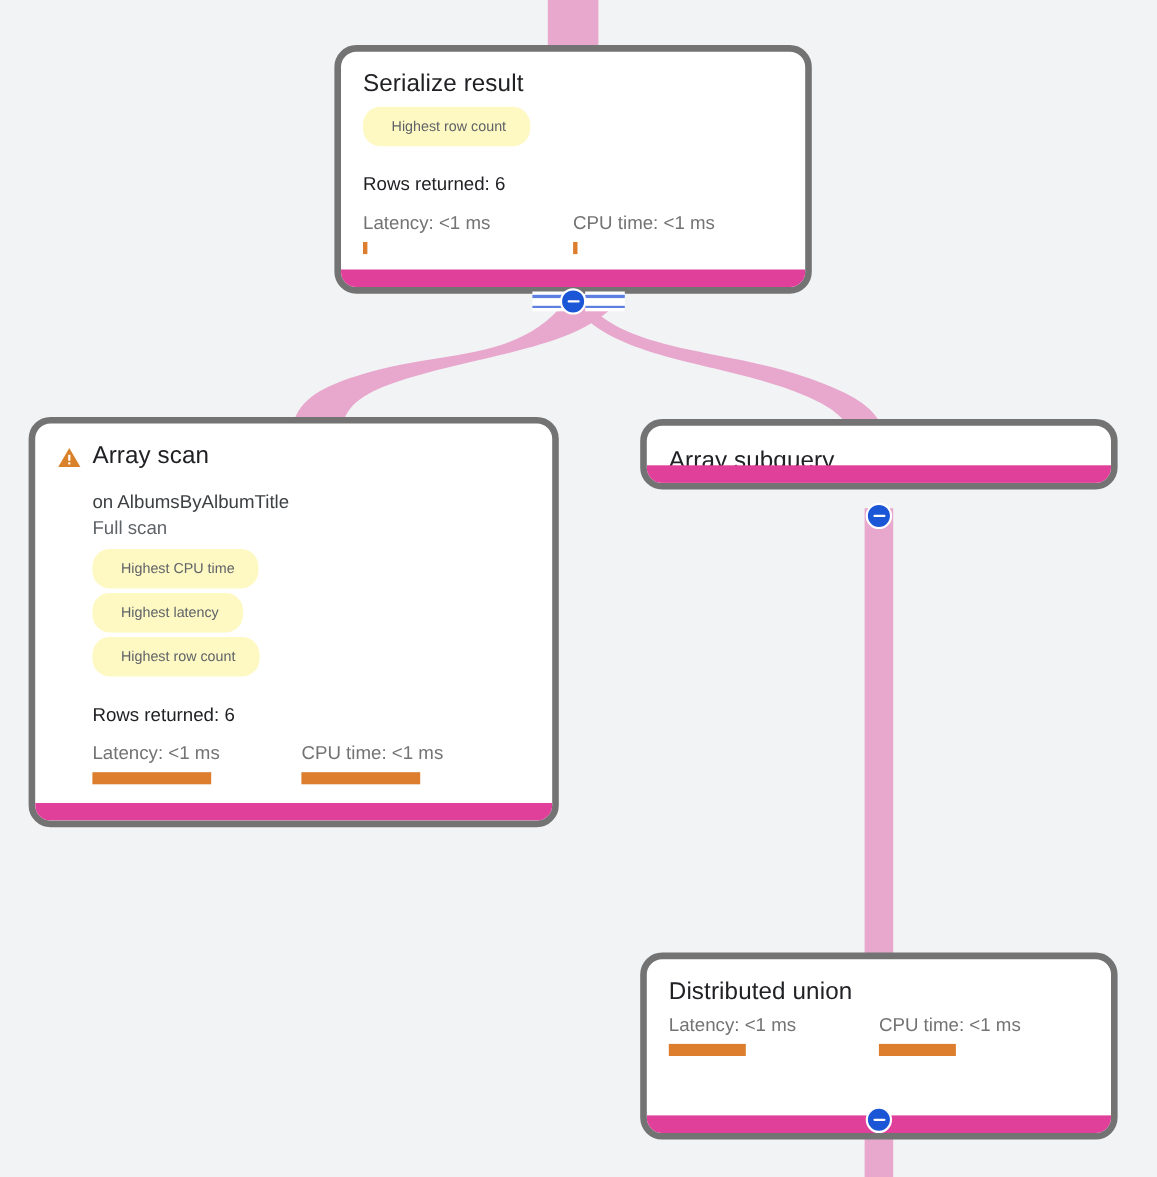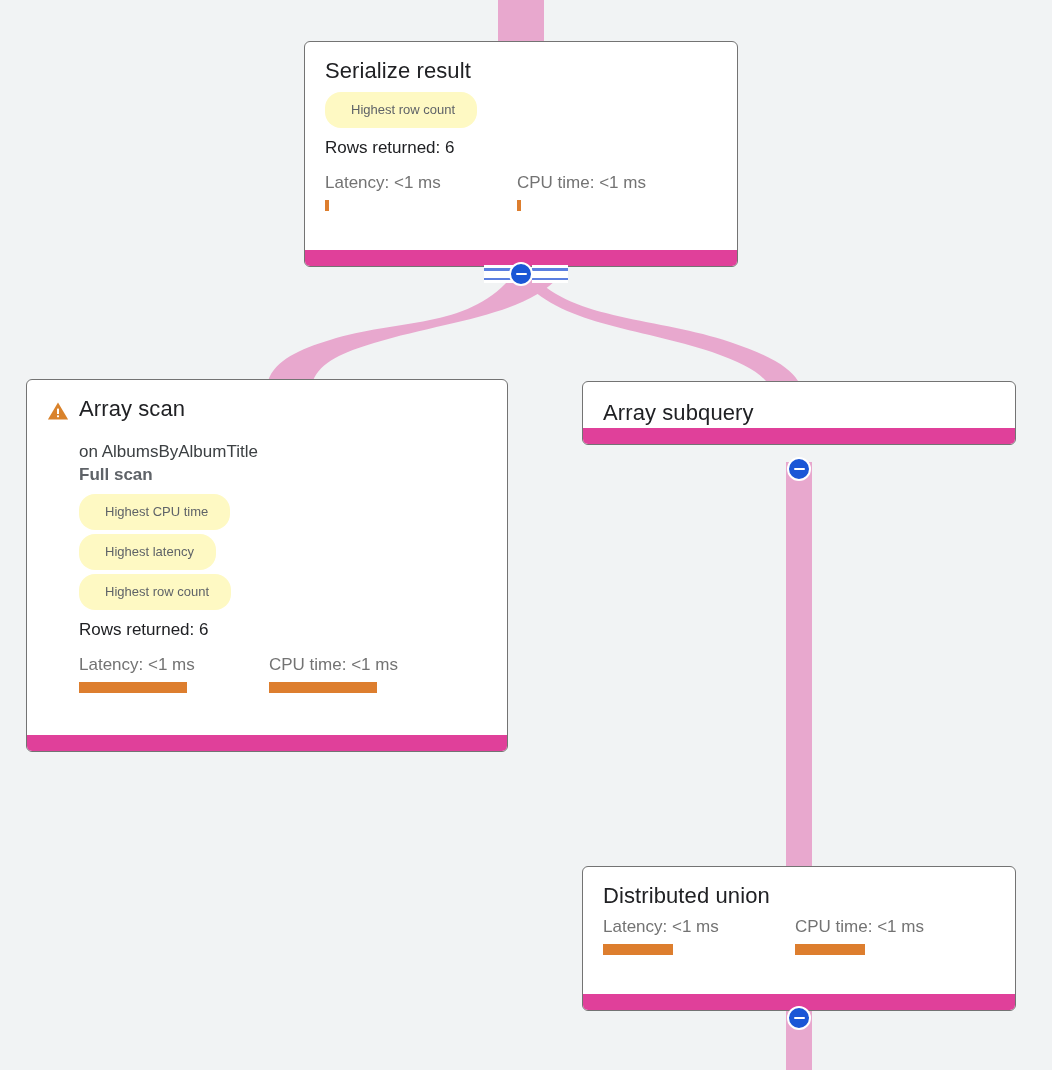--- a/index.html
+++ b/index.html
@@ -29,22 +29,22 @@
     left: 0; top: 0;
     width: 1052px;
     height: 1070px;
     pointer-events: none;
   }
 
   
   .node {
     position: absolute;
     background: #ffffff;
-    border: 1px solid #737373;
-    border-radius: 6px;
+    border: 6px solid #737373;
+    border-radius: 20px;
     box-sizing: border-box;
     overflow: hidden;
     box-shadow: 0 0 0 0 rgba(0,0,0,0);
   }
   .node-body {
     padding: 16px 20px 14px 20px;
   }
   .node-bottom-bar {
     position: absolute;
     left: 0;
@@ -76,42 +76,41 @@
   .node-sub {
     font-size: 17px;
     line-height: 23px;
     color: #3c4043;
     margin-top: 18px;
   }
   .node-sub-muted {
     font-size: 17px;
     line-height: 23px;
     color: #5f6368;
-    font-weight: bold;
   }
 
   .badges {
     margin-top: 8px;
   }
   .badge {
     display: inline-block;
     background: #fef9c3;
     color: #5f6368;
     font-size: 13px;
     line-height: 20px;
     border-radius: 16px;
     padding: 8px 22px 8px 26px;
     margin-bottom: 4px;
   }
 
   .rows-returned {
     font-size: 17px;
     line-height: 23px;
     color: #202124;
-    margin-top: 4px;
+    margin-top: 19px;
   }
 
   .metrics {
     display: flex;
     margin-top: 14px;
   }
   .metric {
     box-sizing: border-box;
   }
   .metric-label {
@@ -269,21 +268,21 @@
       <div class="node-title-row">
         <div class="node-title">Array subquery</div>
       </div>
     </div>
     <div class="node-bottom-bar"></div>
   </div>
   <div class="collapse-toggle" style="left:787px; top:457px;">
     <span class="minus"></span>
   </div>
 
-  <div class="node" style="left:582px; top:866px; width:434px; height:145px;">
+  <div class="node" style="left:582px; top:866px; width:434px; height:170px;">
     <div class="node-body" style="padding:16px 20px 14px 20px;">
       <div class="node-title-row">
         <div class="node-title">Distributed union</div>
       </div>
       <div class="metrics" style="margin-top:8px;">
         <div class="metric" style="width:192px;">
           <div class="metric-label">Latency: &lt;1 ms</div>
           <div class="metric-bar" style="width:70px;"></div>
         </div>
         <div class="metric" style="width:192px;">

